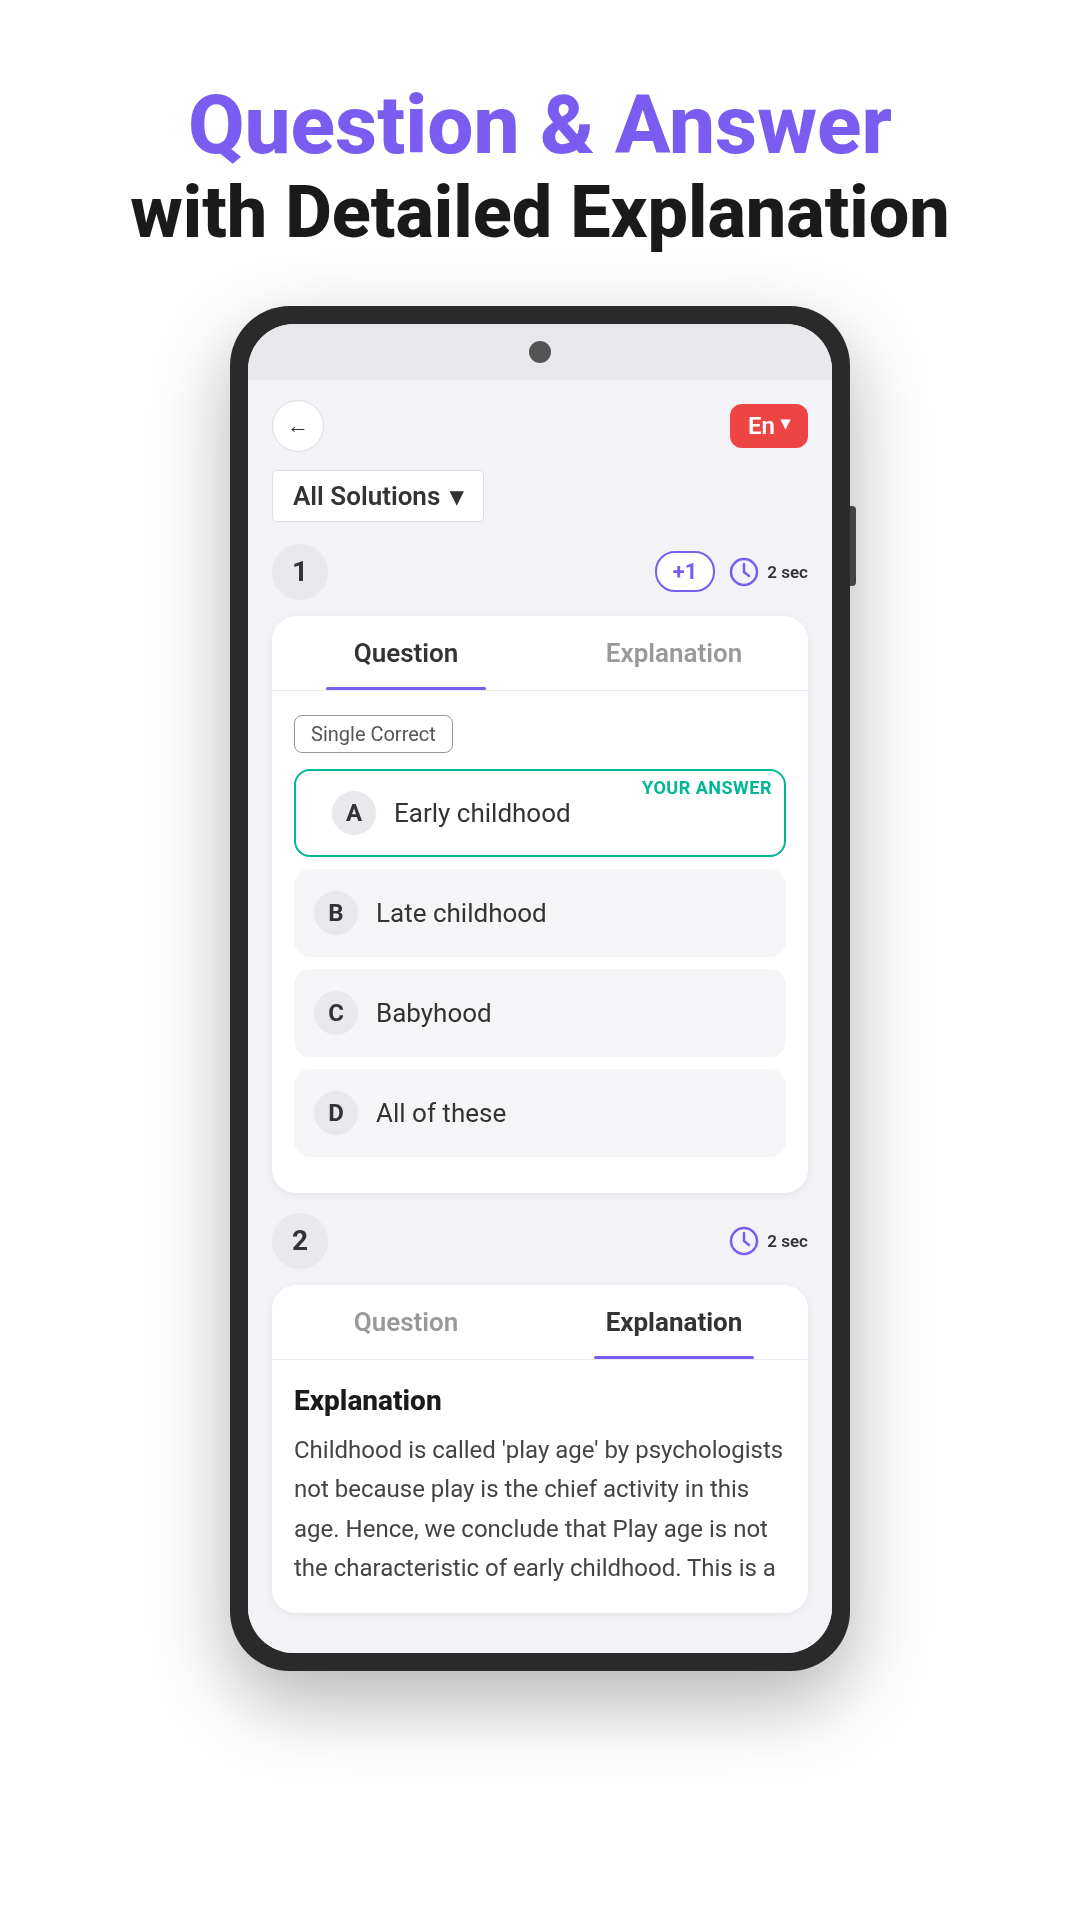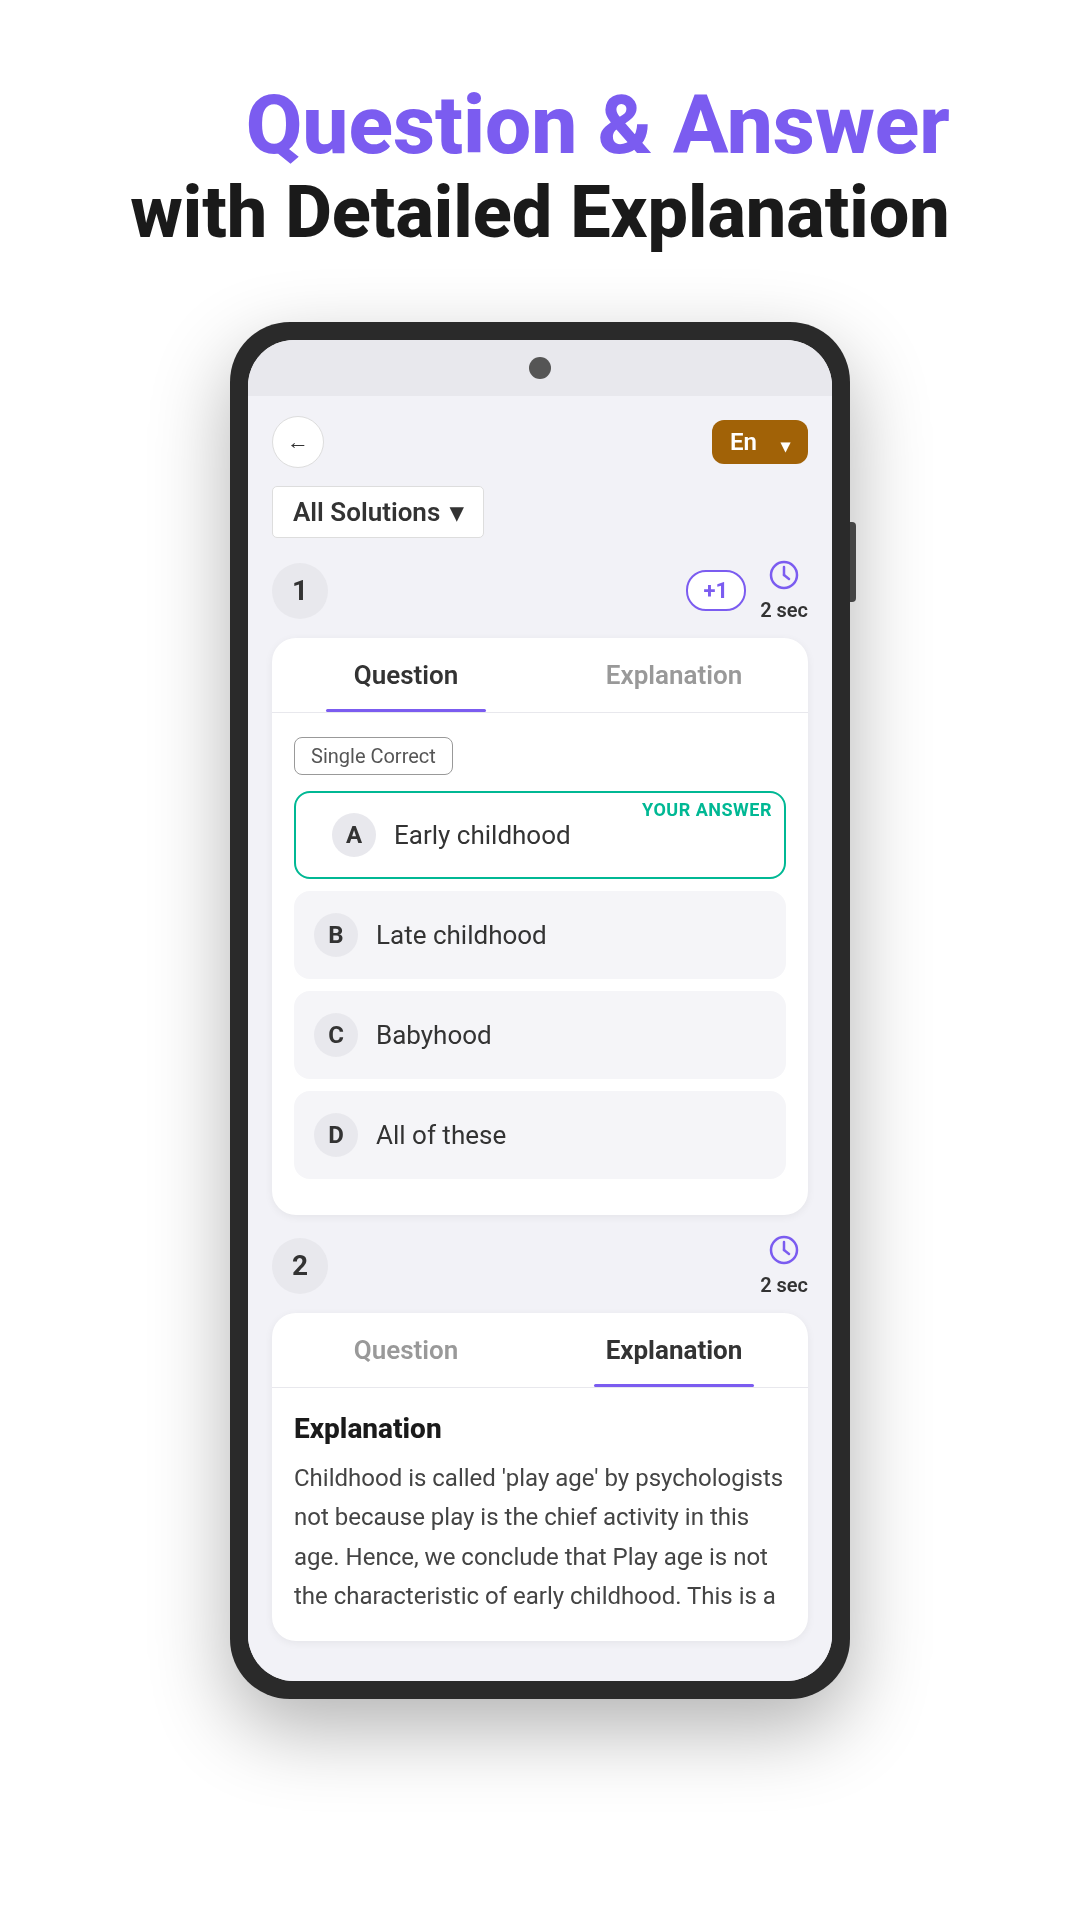--- a/index.html
+++ b/index.html
@@ -10,22 +10,22 @@
       min-height: 1920px;
       background: #ffffff;
       font-family: -apple-system, BlinkMacSystemFont, 'Segoe UI', Roboto, sans-serif;
       display: flex;
       flex-direction: column;
       align-items: center;
       padding-top: 80px;
     }
 
     .page-header {
-      text-align: right;
-      margin-bottom: 65px;
+      text-align: center;
+      margin-bottom: 49px;
     }
 
     .header-title-purple {
       font-size: 82px;
       font-weight: 800;
       color: #7B5CF0;
       line-height: 1.1;
     }
 
     .header-title-black {
@@ -105,29 +105,29 @@
       justify-content: center;
       cursor: pointer;
     }
 
     .back-arrow {
       font-size: 22px;
       color: #333;
     }
 
     .lang-btn {
-      background: #a16207;
+      background: #ef4444;
       color: #fff;
       border-radius: 12px;
       padding: 8px 18px;
       font-size: 24px;
       font-weight: 600;
       display: flex;
-      align-items: flex-end;
-      gap: 24px;
+      align-items: flex-start;
+      gap: 6px;
       cursor: pointer;
     }
 
     .lang-chevron {
       font-size: 18px;
     }
 
     
     .solutions-dropdown {
       display: inline-flex;
@@ -178,24 +178,23 @@
       border-radius: 20px;
       padding: 6px 16px;
       font-size: 22px;
       font-weight: 700;
     }
 
     .time-badge {
       display: flex;
       align-items: center;
       gap: 8px;
-      font-size: 20px;
+      font-size: 17px;
       font-weight: 600;
       color: #333;
-      flex-direction: column;
     }
 
     .clock-icon {
       width: 30px;
       height: 30px;
     }
 
     
     .card {
       background: #fff;

